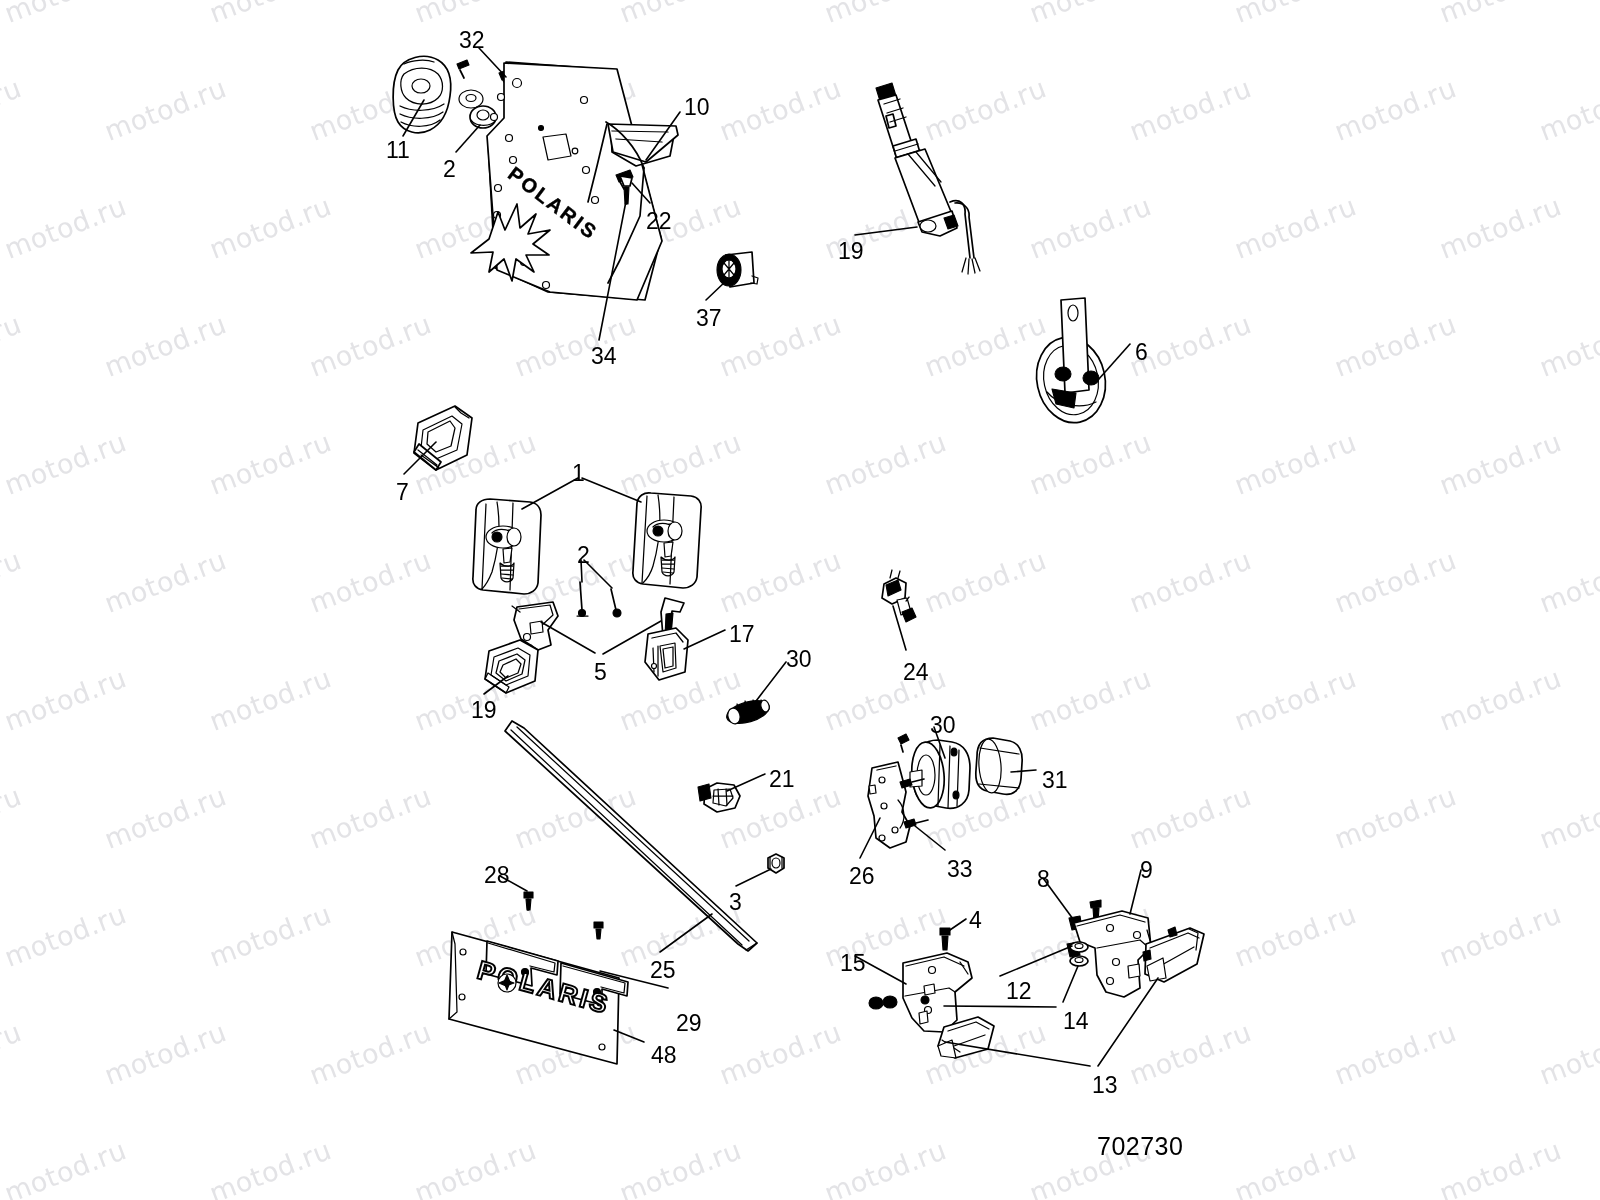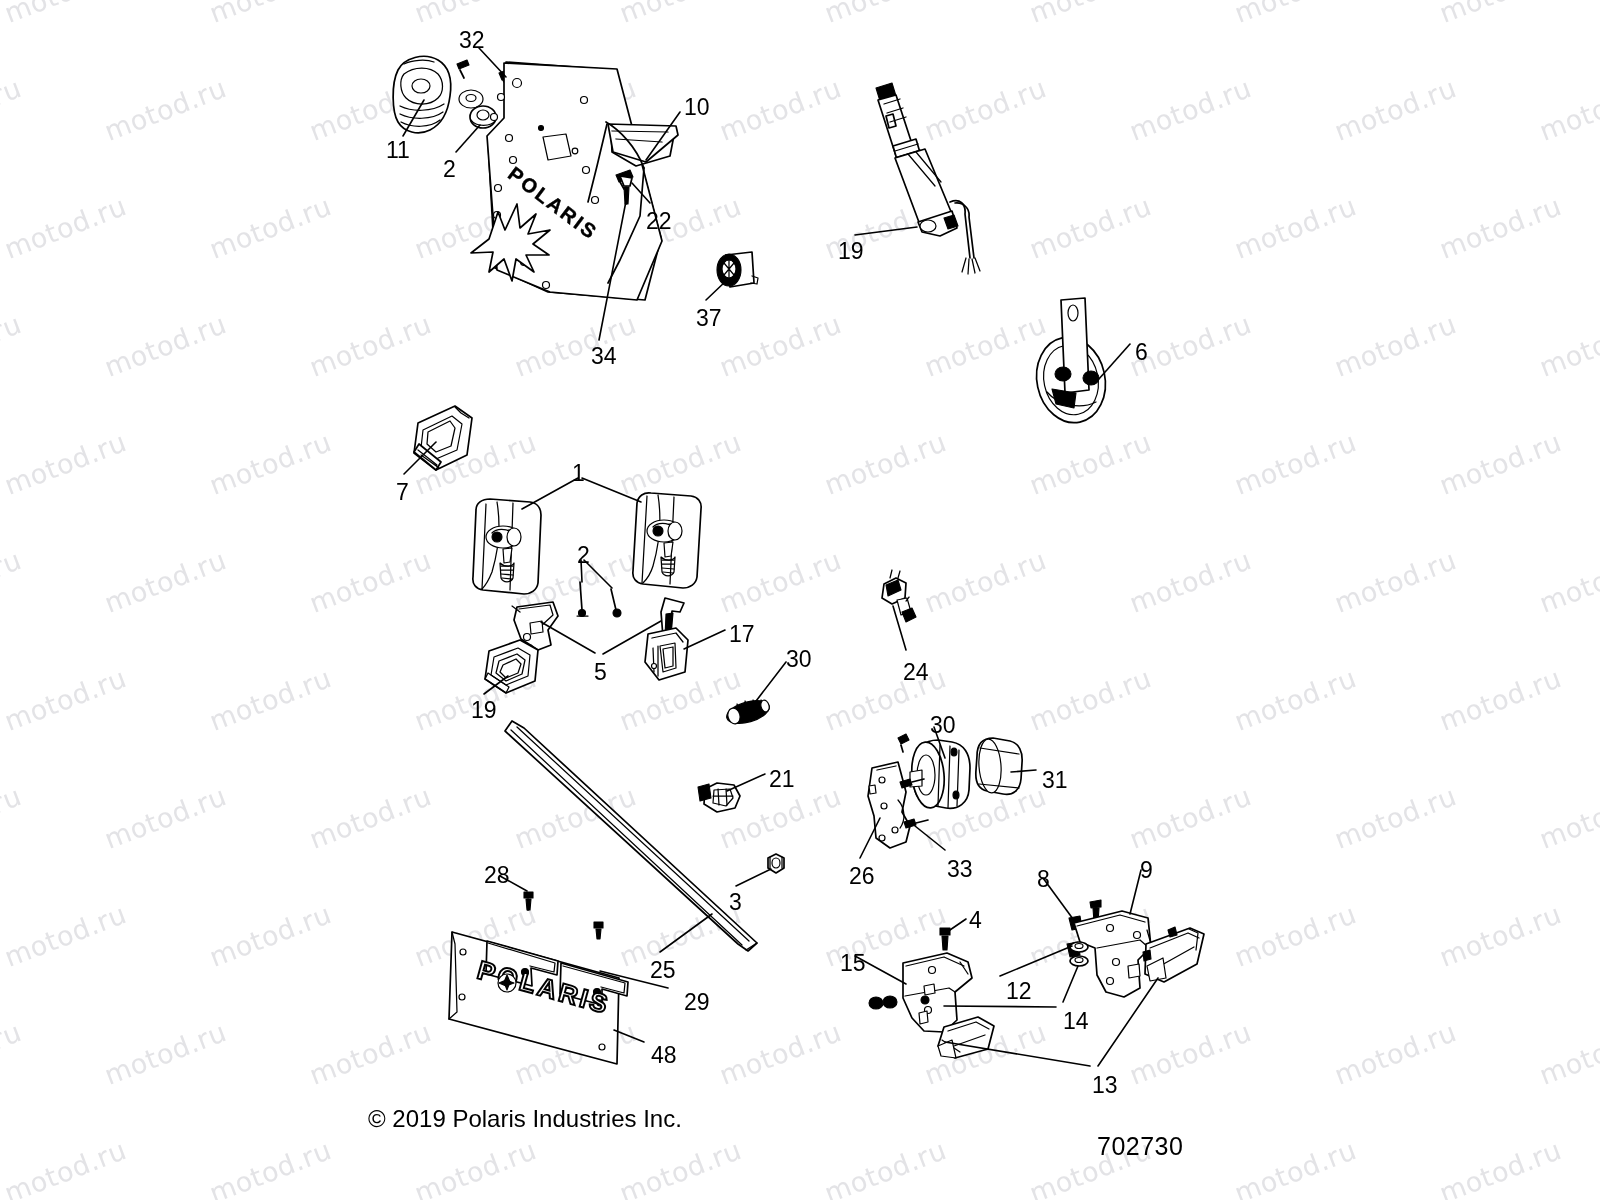--- a/index.html
+++ b/index.html
@@ -692,22 +692,21 @@
       <div class="callout" style="left: 849px; top: 865px;">26</div>
       <div class="callout" style="left: 947px; top: 858px;">33</div>
       <div class="callout" style="left: 729px; top: 891px;">3</div>
       <div class="callout" style="left: 1037px; top: 868px;">8</div>
       <div class="callout" style="left: 1140px; top: 859px;">9</div>
       <div class="callout" style="left: 484px; top: 864px;">28</div>
       <div class="callout" style="left: 650px; top: 959px;">25</div>
       <div class="callout" style="left: 969px; top: 909px;">4</div>
       <div class="callout" style="left: 840px; top: 952px;">15</div>
       <div class="callout" style="left: 1006px; top: 980px;">12</div>
-      <div class="callout" style="left: 676px; top: 991px; margin-left: 8px;">29</div>
+      <div class="callout" style="left: 676px; top: 1012px;">29</div>
       <div class="callout" style="left: 1063px; top: 1010px;">14</div>
       <div class="callout" style="left: 651px; top: 1044px;">48</div>
       <div class="callout" style="left: 1092px; top: 1074px;">13</div>
     </div>
 
-  <div id="copyright">© 2019 Polaris Industries Inc.</div>
   <div id="partnumber">702730</div>
 
 </div>
 
 </body></html>

